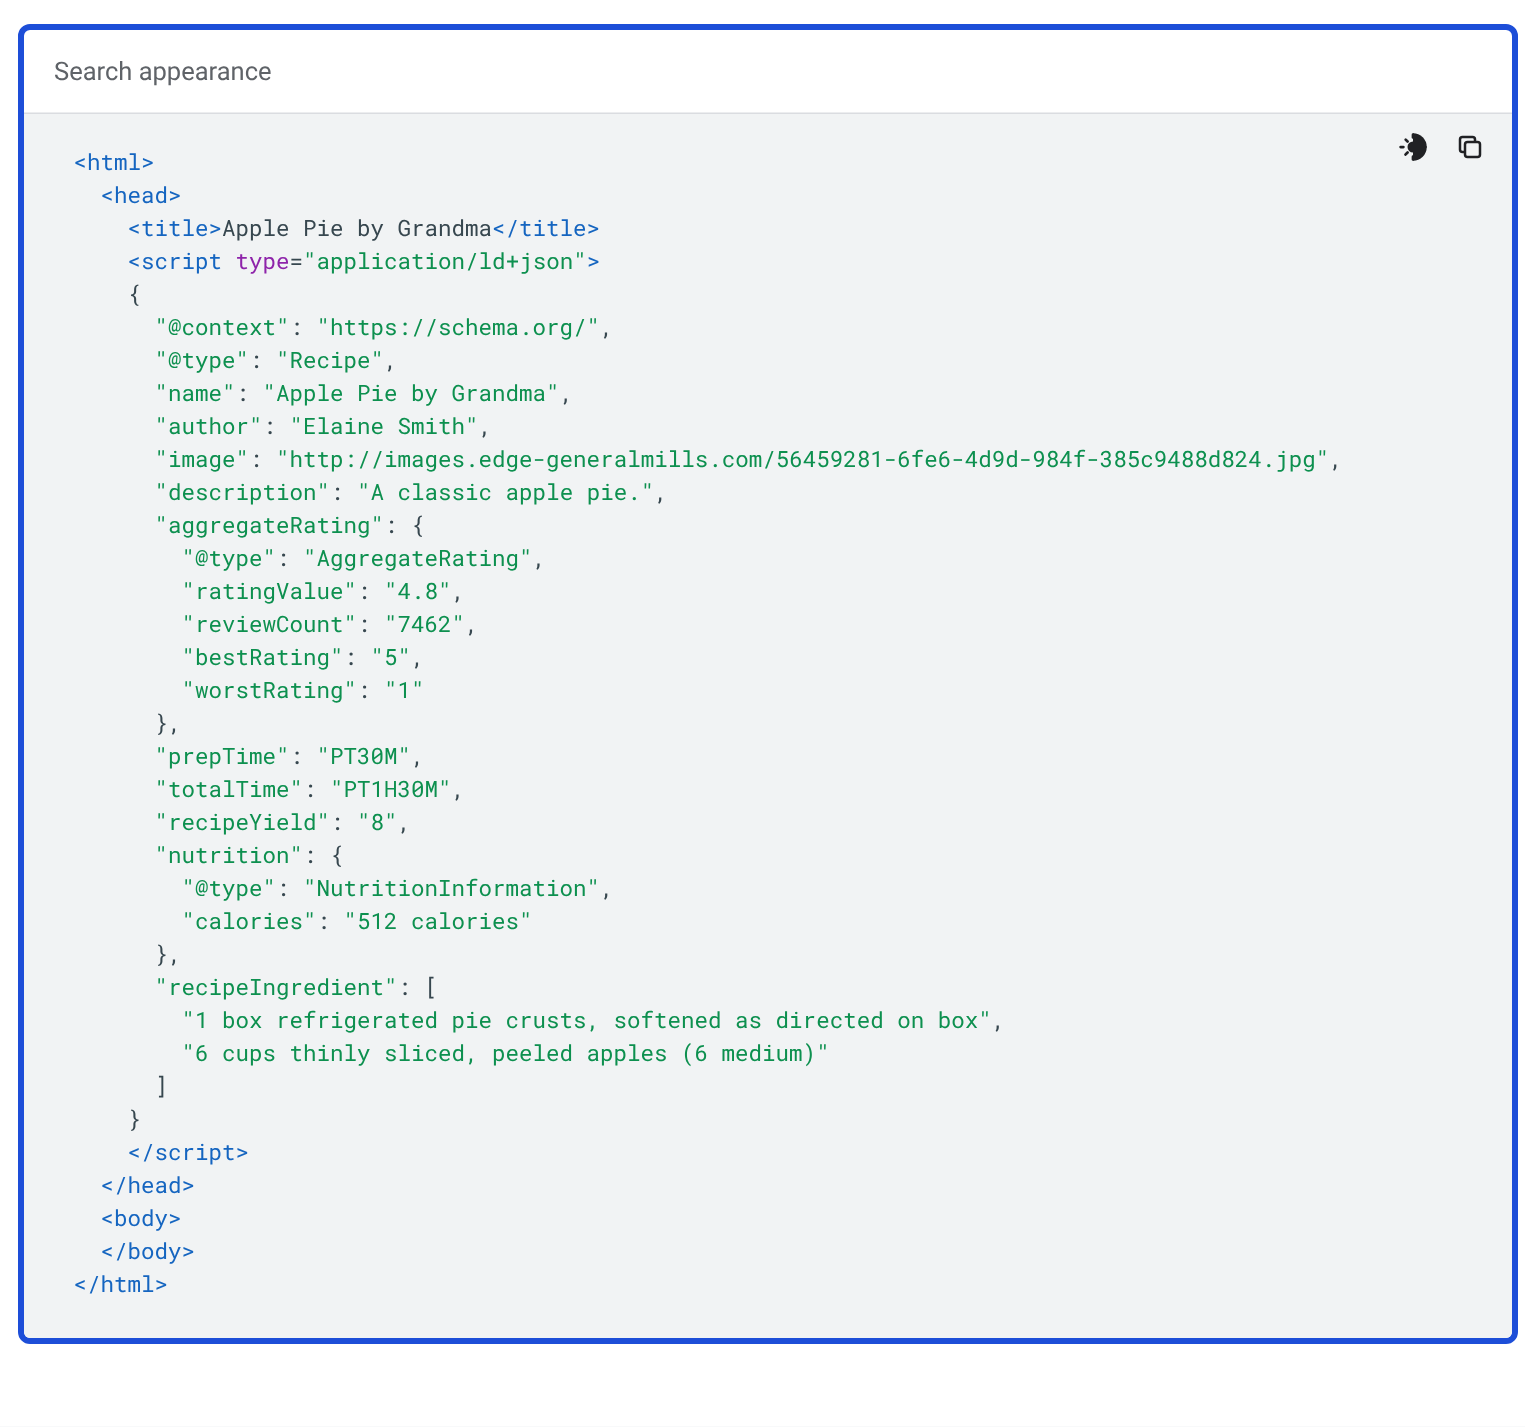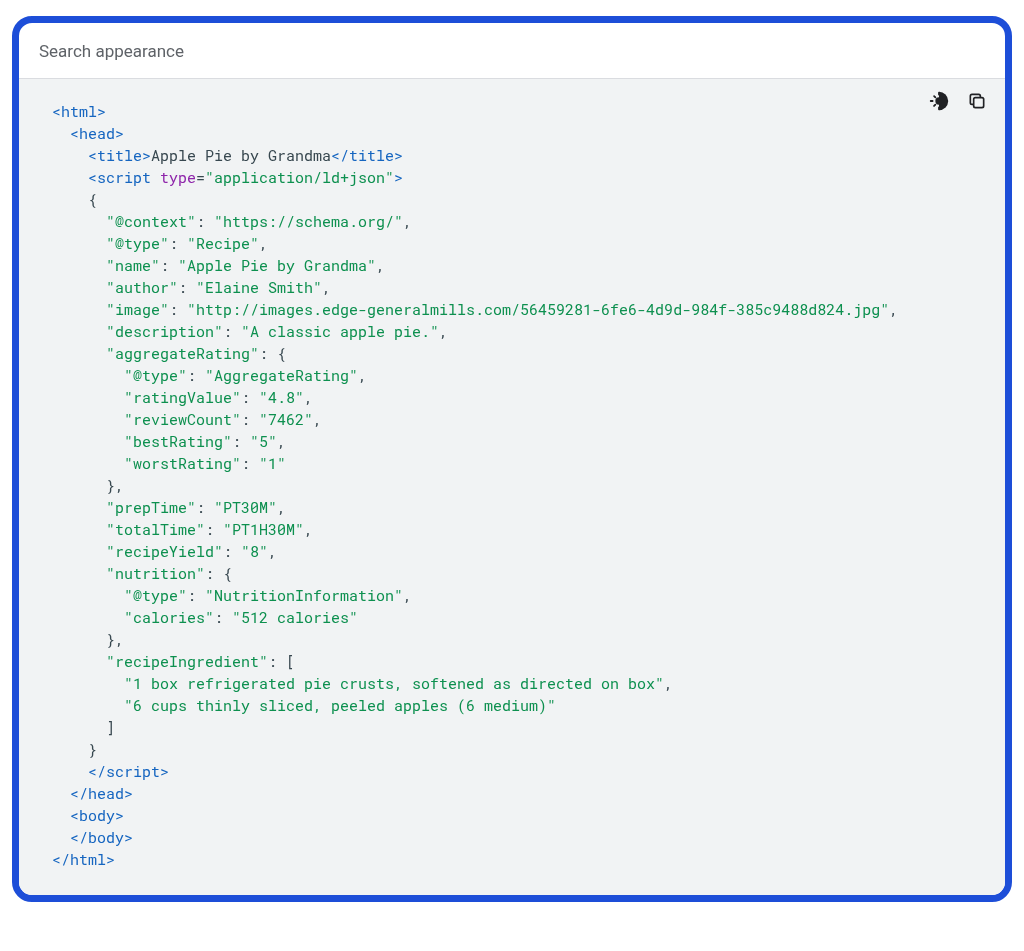--- a/index.html
+++ b/index.html
@@ -5,22 +5,22 @@
   * { box-sizing: border-box; }
   body {
     margin: 0;
     padding: 0;
     font-family: 'Google Sans', Roboto, Arial, sans-serif;
     background: #ffffff;
     width: 1024px;
   }
   .panel {
     margin: 16px 12px 12px 12px;
-    border: 7px solid #1d4ed8;
-    border-radius: 20px;
+    border: 4px solid #1d4ed8;
+    border-radius: 8px;
     overflow: hidden;
     background: #ffffff;
   }
   .tabs {
     display: flex;
     align-items: center;
     padding: 0 20px;
     border-bottom: 1px solid #dadce0;
     height: 56px;
   }

